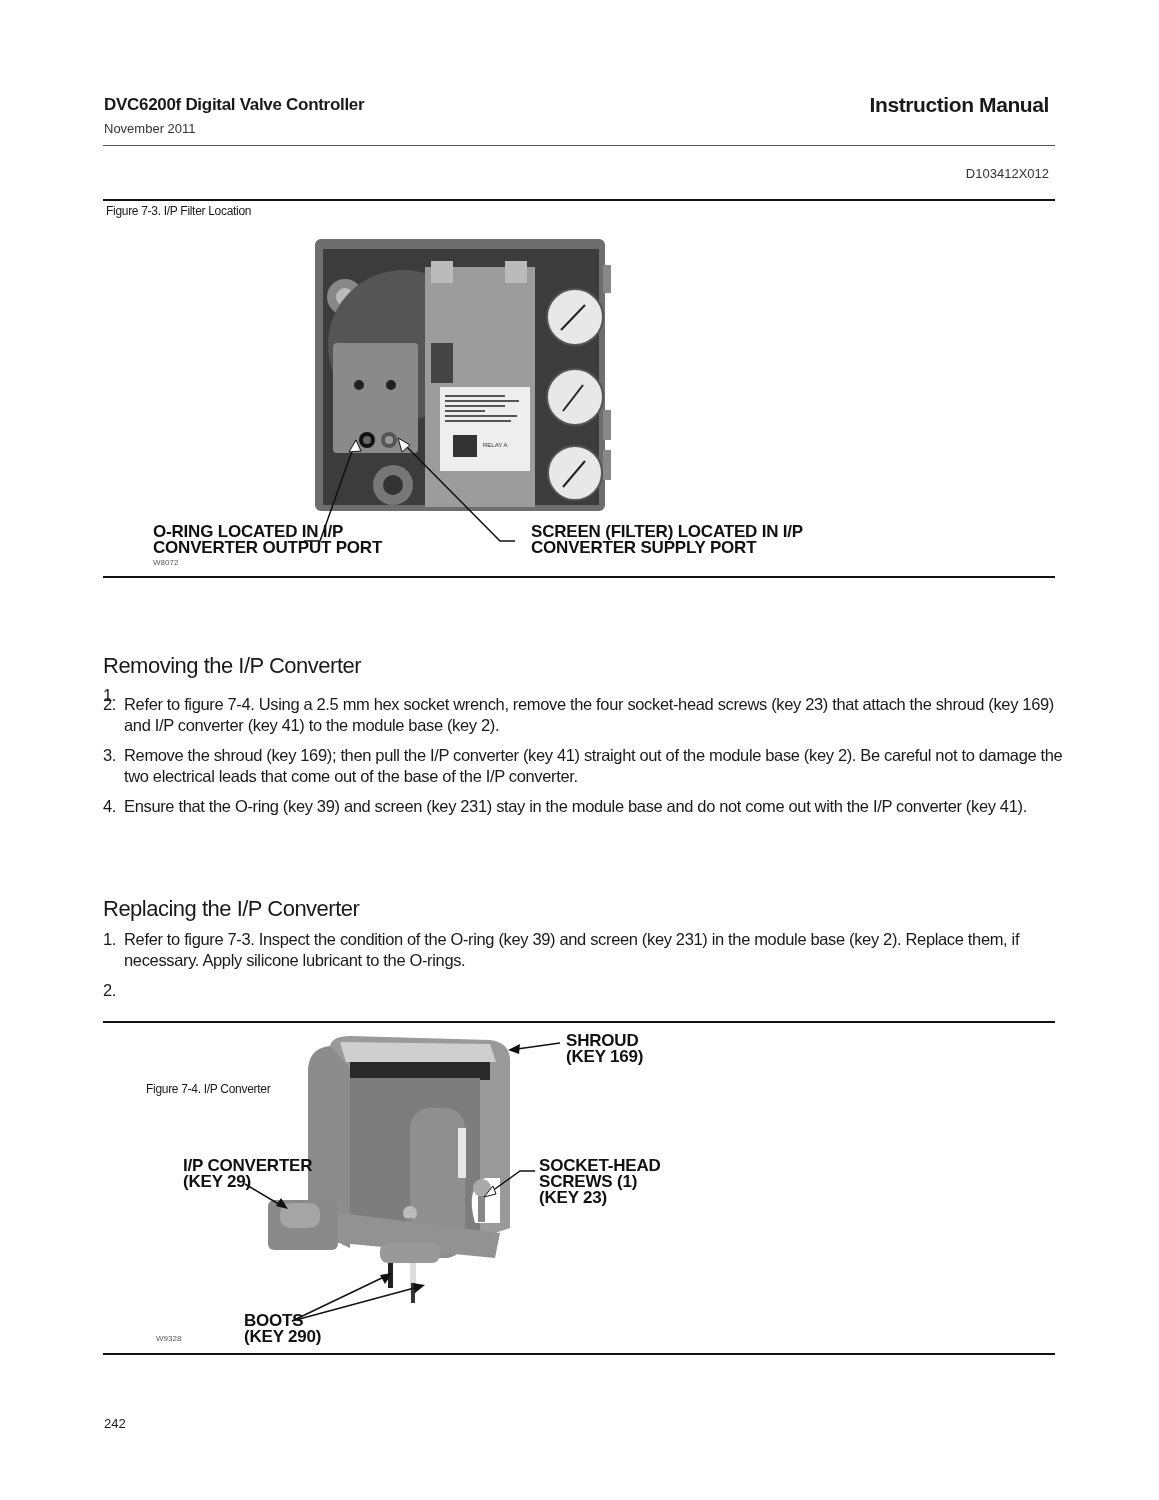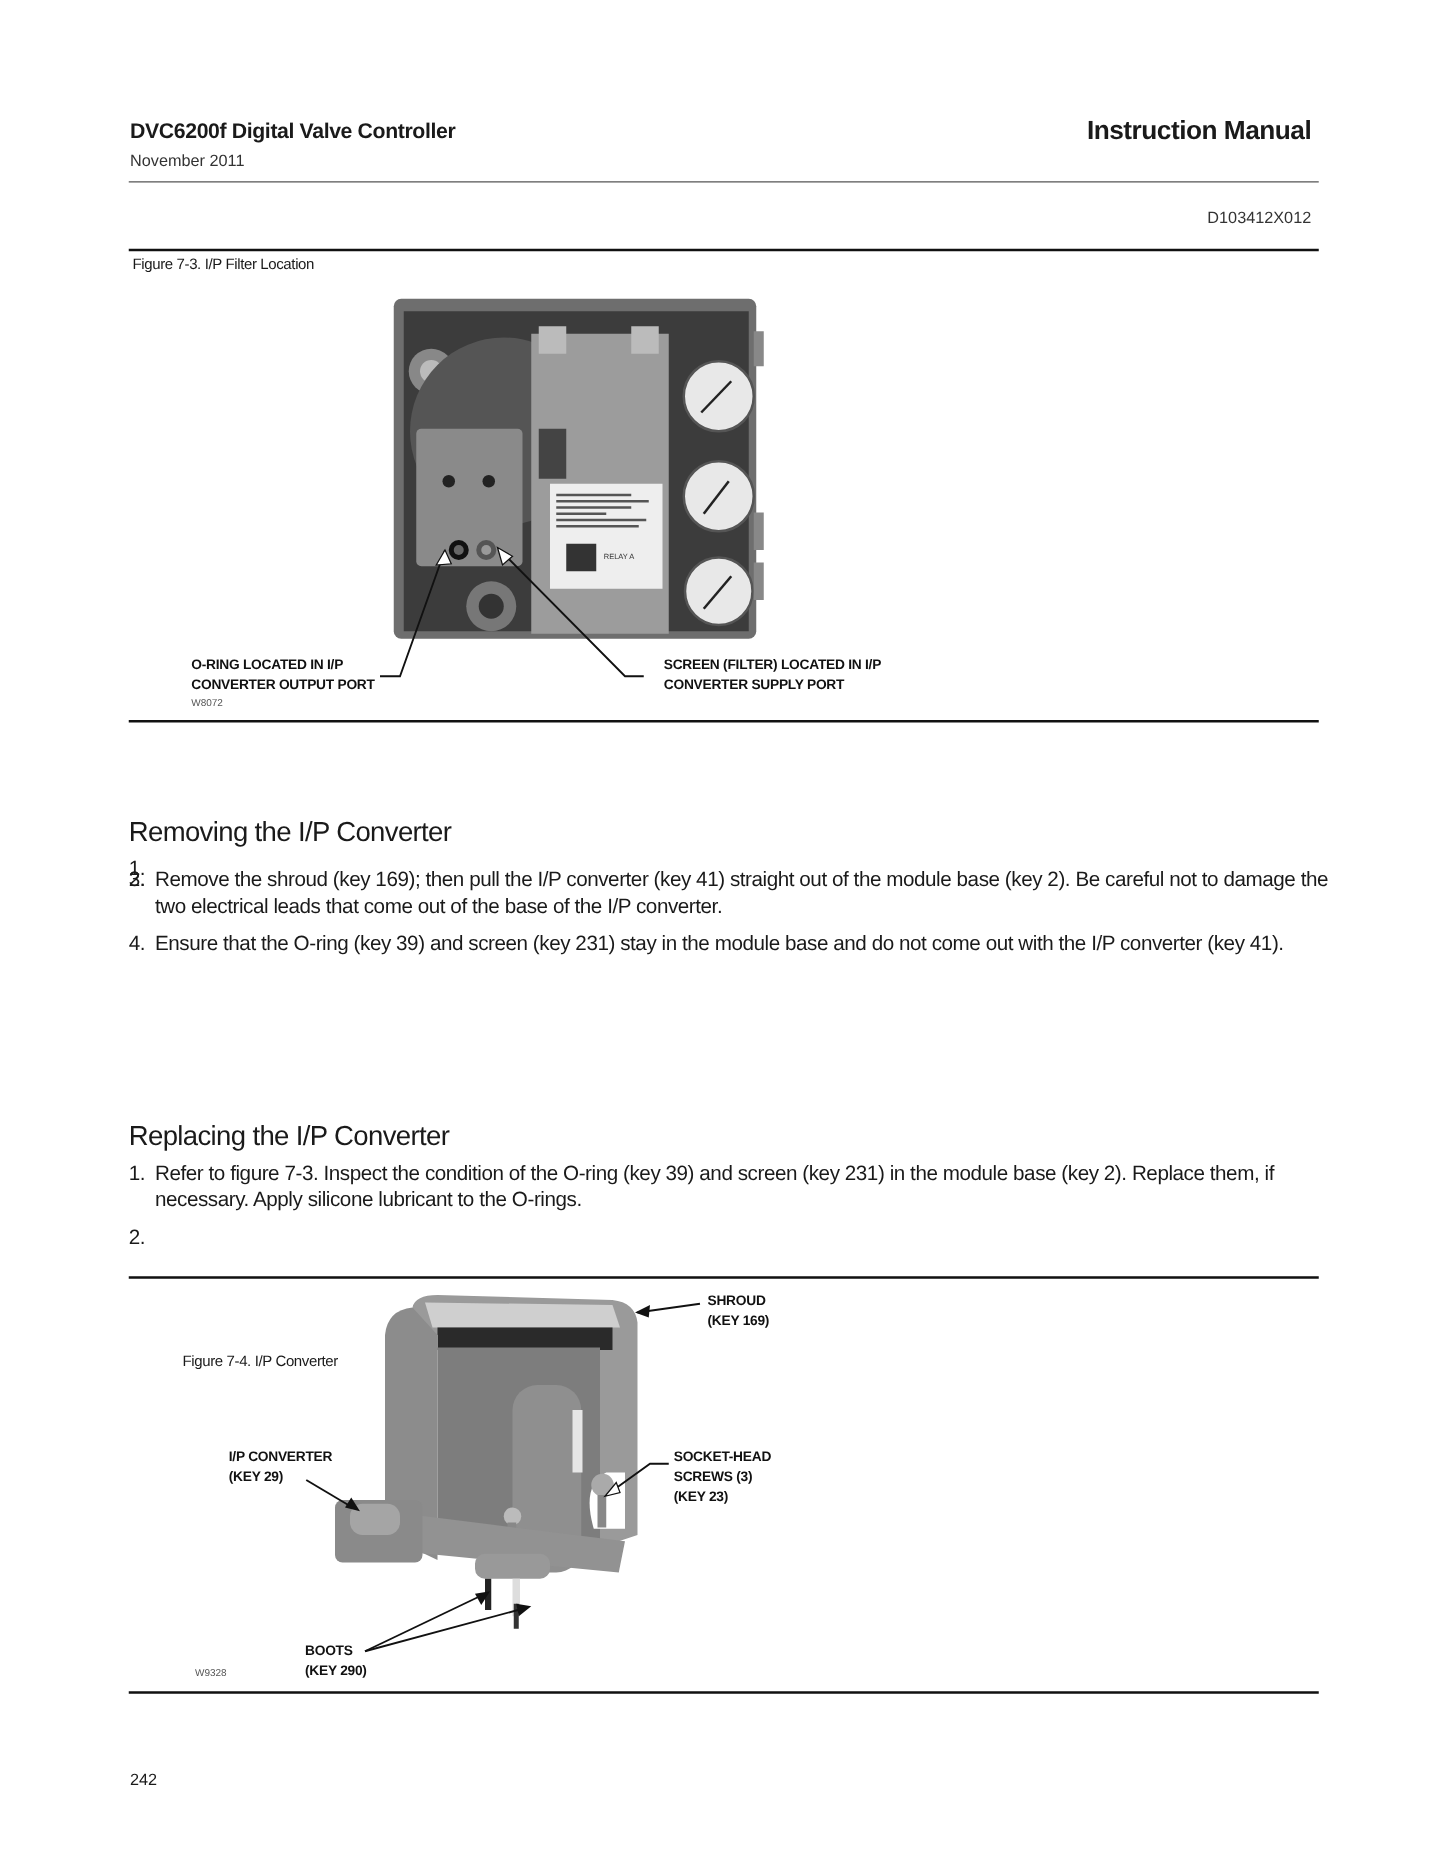--- a/index.html
+++ b/index.html
@@ -6,21 +6,21 @@
   body { width: 1159px; height: 1500px; position: relative; overflow: hidden;
          font-family: "Liberation Sans", "DejaVu Sans", sans-serif; color: #1a1a1a; }
   .abs { position: absolute; }
   .hdr-title { left: 104px; top: 95px; font-size: 17px; font-weight: bold; letter-spacing: -0.3px; }
   .hdr-date { left: 104px; top: 121px; font-size: 13px; color: #333; }
   .hdr-manual { right: 110px; top: 93px; font-size: 21px; font-weight: bold; letter-spacing: -0.4px; }
   .hdr-doc { right: 110px; top: 121px; font-size: 13px; color: #333; margin-top: 45px; }
   .rule-thin { left: 103px; width: 952px; height: 1px; background: #555; }
   .rule-thick { left: 103px; width: 952px; height: 2px; background: #111; }
   .fig-caption { font-size: 12px; letter-spacing: -0.3px; }
-  .callout { font-size: 11px; font-weight: bold; line-height: 16px; letter-spacing: -0.2px; color: #111; }
+  .callout { font-size: 17px; font-weight: bold; line-height: 16px; letter-spacing: -0.2px; color: #111; }
   .code-label { font-size: 8px; color: #555; }
   h2.section { position: absolute; margin: 0; font-size: 22px; font-weight: normal; letter-spacing: -0.5px; }
   ol.steps { position: absolute; margin: 0; padding: 0; list-style: none; left: 103px; width: 960px;
              font-size: 16.5px; line-height: 21px; letter-spacing: -0.35px; }
   ol.steps li { position: relative; padding-left: 21px; margin-bottom: 9px; }
   ol.steps li .num { position: absolute; left: 0; top: 0; }
   .photo { background: #d8d8d8; overflow: hidden; }
   .page-num { left: 104px; top: 1416px; font-size: 13px; }
   svg { display: block; }
 </style>
@@ -101,21 +101,21 @@
 <div class="abs code-label" style="left:153px; top:558px;">W8072</div>
 <div class="abs callout" style="left:531px; top:524px;">
   <div>SCREEN (FILTER) LOCATED IN I/P</div>
   <div>CONVERTER SUPPLY PORT</div>
 </div>
 <div class="abs rule-thick" style="top:576px;"></div>
 
 <h2 class="section" style="left:103px; top:653px;">Removing the I/P Converter</h2>
 <ol class="steps" style="top:685px;">
   <li><span class="num">1.</span></li>
-  <li><span class="num">2.</span></li>
+  <li><span class="num">2.</span><span>Refer to figure 7-4. Using a 2.5 mm hex socket wrench, remove the four socket-head screws (key 23) that attach the shroud (key 169) and I/P converter (key 41) to the module base (key 2).</span></li>
   <li><span class="num">3.</span><span>Remove the shroud (key 169); then pull the I/P converter (key 41) straight out of the module base (key 2). Be careful not to damage the two electrical leads that come out of the base of the I/P converter.</span></li>
   <li><span class="num">4.</span><span>Ensure that the O-ring (key 39) and screen (key 231) stay in the module base and do not come out with the I/P converter (key 41).</span></li>
 </ol>
 
 <h2 class="section" style="left:103px; top:896px;">Replacing the I/P Converter</h2>
 <ol class="steps" style="top:929px;">
   <li><span class="num">1.</span><span>Refer to figure 7-3. Inspect the condition of the O-ring (key 39) and screen (key 231) in the module base (key 2). Replace them, if necessary. Apply silicone lubricant to the O-rings.</span></li>
   <li><span class="num">2.</span></li>
 </ol>
 
@@ -168,21 +168,21 @@
 <div class="abs callout" style="left:566px; top:1033px;">
   <div>SHROUD</div>
   <div>(KEY 169)</div>
 </div>
 <div class="abs callout" style="left:183px; top:1158px;">
   <div>I/P CONVERTER</div>
   <div>(KEY 29)</div>
 </div>
 <div class="abs callout" style="left:539px; top:1158px;">
   <div>SOCKET-HEAD</div>
-  <div>SCREWS (3)</div>
+  <div>SCREWS (1)</div>
   <div>(KEY 23)</div>
 </div>
 <div class="abs callout" style="left:244px; top:1313px;">
   <div>BOOTS</div>
   <div>(KEY 290)</div>
 </div>
 <div class="abs code-label" style="left:156px; top:1334px;">W9328</div>
 <div class="abs rule-thick" style="top:1353px;"></div>
 
 <div class="abs page-num">242</div>

